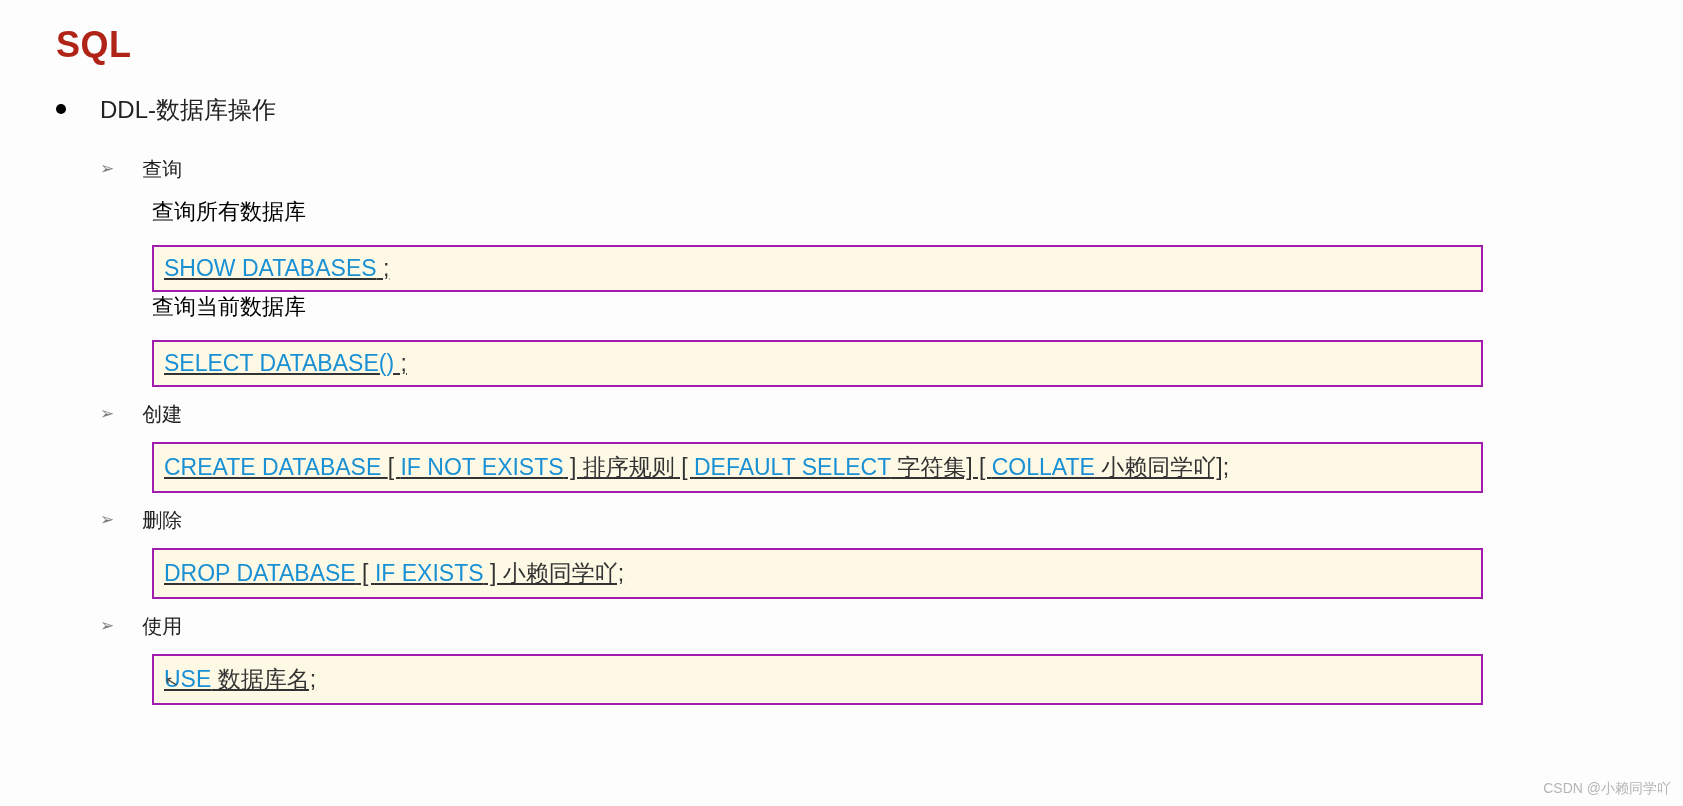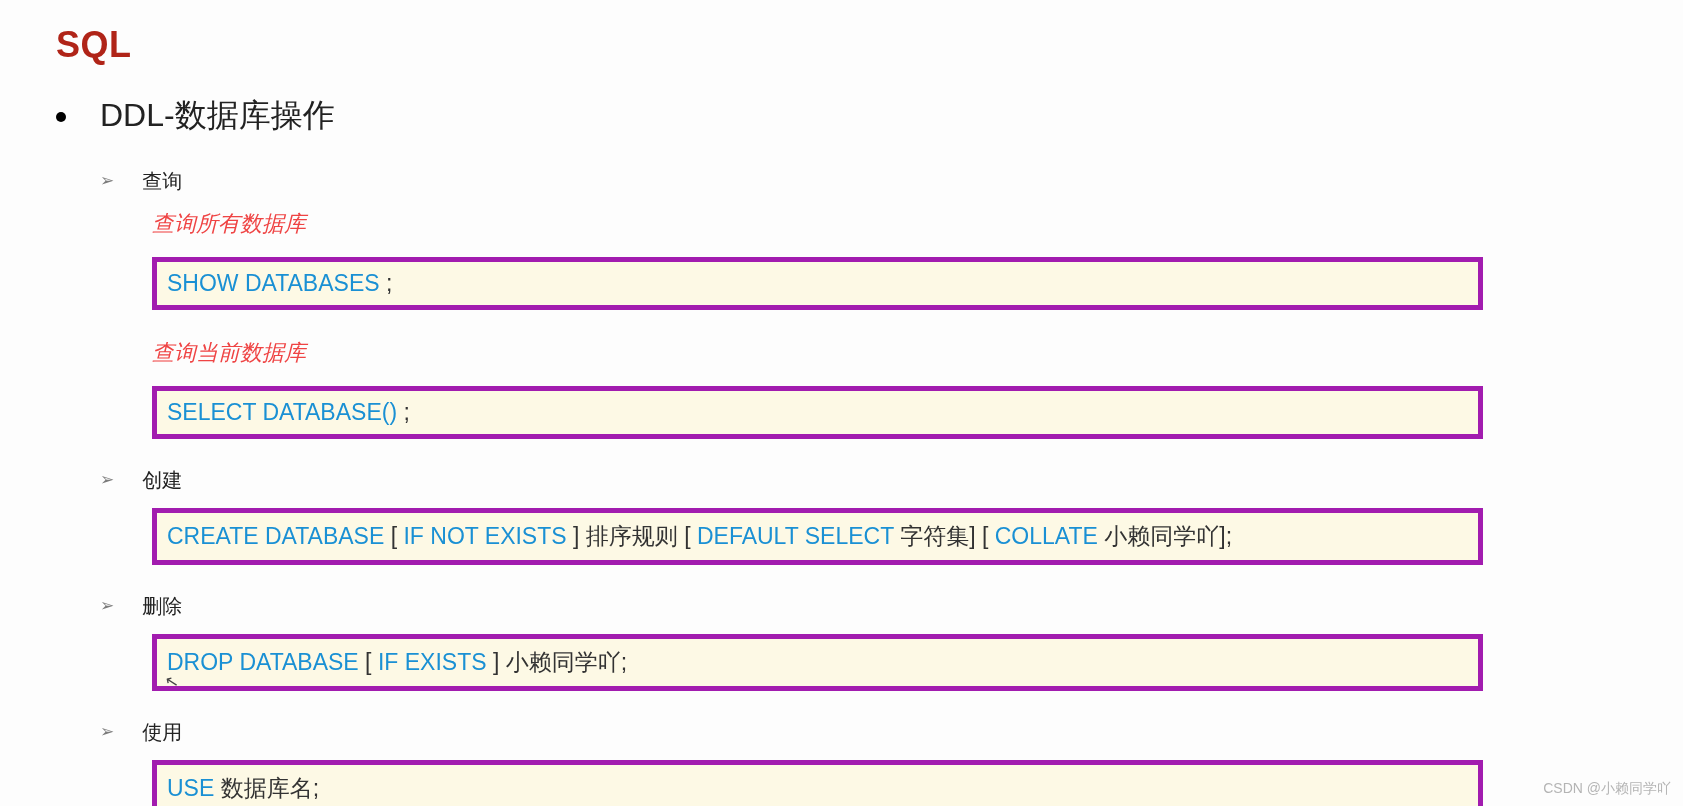--- a/index.html
+++ b/index.html
@@ -27,21 +27,21 @@
     align-items: baseline;
     gap: 34px;
     margin-bottom: 30px;
   }
   .bullet-disc {
     width: 10px; height: 10px; border-radius: 50%;
     background: #000; display: inline-block;
     transform: translateY(-4px);
   }
   .lvl1-text {
-    font-size: 32px;
+    font-size: 24px;
     color: #222;
     font-weight: 400;
   }
   .lvl2 {
     margin-left: 44px;
     margin-bottom: 14px;
   }
   .lvl2-head {
     display: flex;
     align-items: baseline;
@@ -58,36 +58,35 @@
   .lvl2-text {
     font-size: 20px;
     color: #222;
   }
   .sub-block {
     margin-left: 52px;
     margin-bottom: 18px;
   }
   .sub-label {
     font-size: 22px;
-    color: #ef4444;
+    color: #000000;
     margin-bottom: 8px;
-    font-style: italic;
   }
   .code-box {
     margin-left: 52px;
     margin-right: 200px;
     max-width: 1335px;
     background: #fdf9e5;
-    border: 5px solid #a21caf;
+    border: 2px solid #a21caf;
     padding: 8px 10px;
     font-size: 23px;
     color: #333;
-    margin-bottom: 28px;
     white-space: nowrap;
     overflow: hidden;
+    text-decoration: underline;
   }
   .kw { color: #1a90d4; }
   .watermark {
     position: fixed;
     right: 12px;
     bottom: 8px;
     color: rgba(120,120,120,0.55);
     font-size: 14px;
     pointer-events: none;
   }

